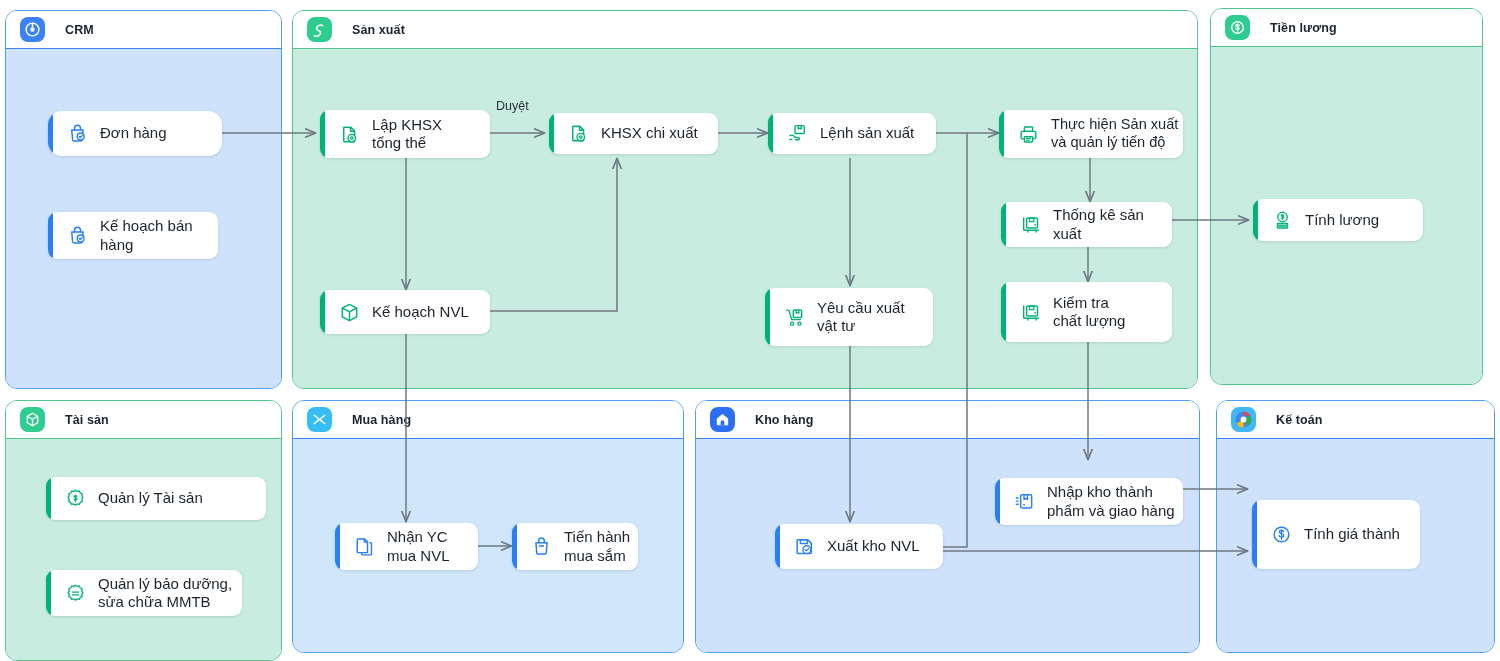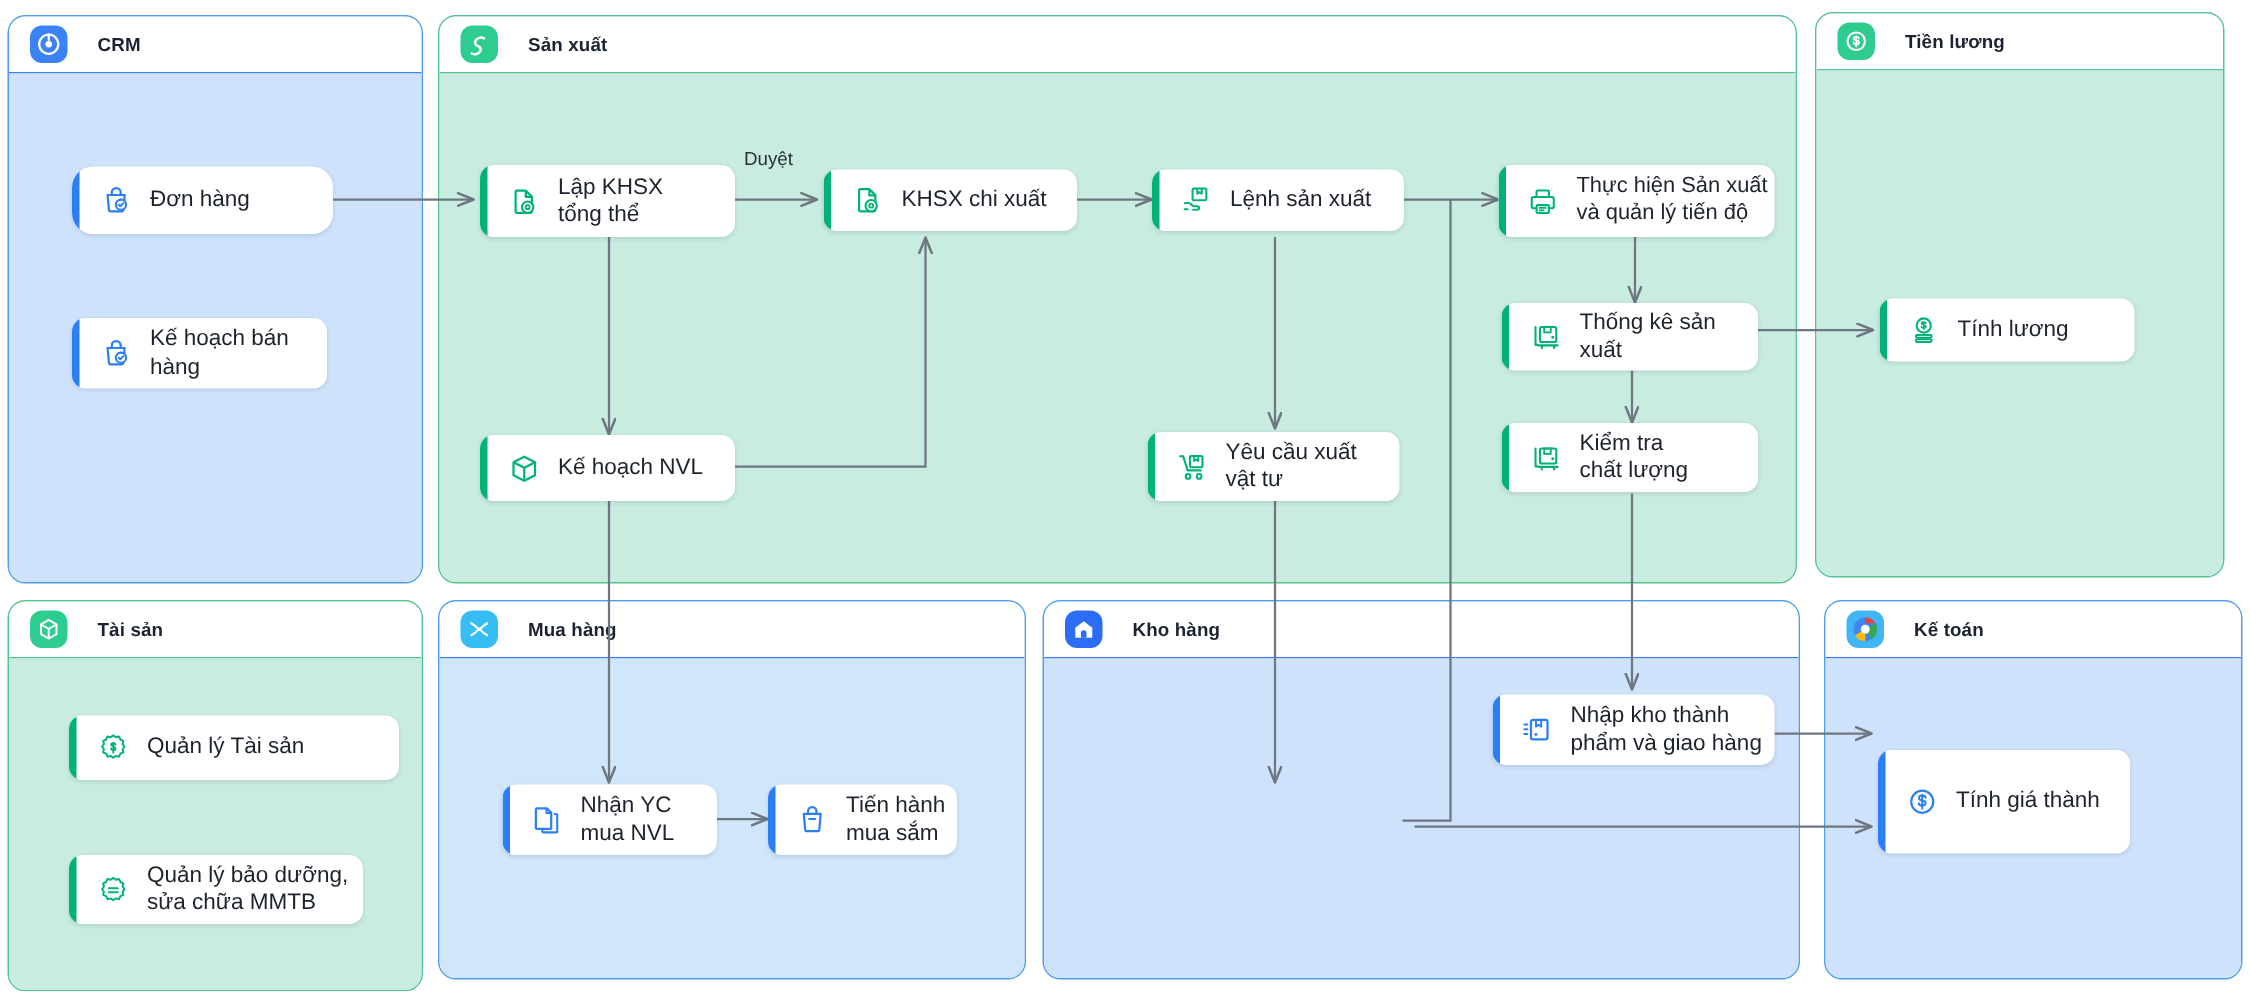--- a/index.html
+++ b/index.html
@@ -343,21 +343,21 @@
   <div class="node g" style="left:320px; top:290px; width:170px; height:44px;">
     <span class="node-ico">
       <svg width="21" height="21" viewBox="0 0 24 24">
           <path d="M12 2.8 20.2 7v10L12 21.2 3.8 17V7z" fill="none" stroke="#00b27a" stroke-width="1.7" stroke-linejoin="round"></path>
           <path d="M3.8 7 12 11.3 20.2 7M12 11.3v9.9" fill="none" stroke="#00b27a" stroke-width="1.7" stroke-linejoin="round"></path>
         </svg>
     </span>
     <span class="node-label">Kế hoạch NVL</span>
   </div>
 
-  <div class="node g" style="left:765px; top:288px; width:168px; height:46px;">
+  <div class="node g" style="left:765px; top:288px; width:168px; height:58px;">
     <span class="node-ico">
       <svg width="21" height="21" viewBox="0 0 24 24">
           <rect x="10.6" y="3.4" width="9.6" height="8.6" rx="1" fill="none" stroke="#00b27a" stroke-width="1.6"></rect>
           <path d="M13.8 3.4v3.8l1.6-1.1 1.6 1.1V3.4" fill="none" stroke="#00b27a" stroke-width="1.4" stroke-linejoin="round"></path>
           <path d="M3.2 3.6h2.3l3.4 10.8h10" fill="none" stroke="#00b27a" stroke-width="1.6" stroke-linecap="round" stroke-linejoin="round"></path>
           <circle cx="9.2" cy="19" r="1.8" fill="none" stroke="#00b27a" stroke-width="1.5"></circle>
           <circle cx="17.6" cy="19" r="1.8" fill="none" stroke="#00b27a" stroke-width="1.5"></circle>
         </svg>
     </span>
     <span class="node-label">Yêu cầu xuất
@@ -371,21 +371,21 @@
           <rect x="7.6" y="4.6" width="12.4" height="11.4" rx="1.4" fill="none" stroke="#00b27a" stroke-width="1.6"></rect>
           <rect x="10.8" y="4.6" width="5" height="4.1" fill="none" stroke="#00b27a" stroke-width="1.4"></rect>
           <circle cx="17.3" cy="12.4" r="1.1" fill="#00b27a"></circle>
           <path d="M6.4 18.6h14.6M9 18.6v2M18.4 18.6v2" stroke="#00b27a" stroke-width="1.6" stroke-linecap="round" fill="none"></path>
         </svg>
     </span>
     <span class="node-label">Thống kê sản
 xuất</span>
   </div>
 
-  <div class="node g" style="left:1001px; top:282px; width:171px; height:46px;">
+  <div class="node g" style="left:1001px; top:282px; width:171px; height:60px;">
     <span class="node-ico">
       <svg width="21" height="21" viewBox="0 0 24 24">
           <path d="M4.2 4.6v13.6M4.2 18.2h1.6" stroke="#00b27a" stroke-width="1.6" stroke-linecap="round" fill="none"></path>
           <rect x="7.6" y="4.6" width="12.4" height="11.4" rx="1.4" fill="none" stroke="#00b27a" stroke-width="1.6"></rect>
           <rect x="10.8" y="4.6" width="5" height="4.1" fill="none" stroke="#00b27a" stroke-width="1.4"></rect>
           <circle cx="17.3" cy="12.4" r="1.1" fill="#00b27a"></circle>
           <path d="M6.4 18.6h14.6M9 18.6v2M18.4 18.6v2" stroke="#00b27a" stroke-width="1.6" stroke-linecap="round" fill="none"></path>
         </svg>
     </span>
     <span class="node-label">Kiểm tra
@@ -442,33 +442,44 @@
       <svg width="21" height="21" viewBox="0 0 24 24">
           <path d="M5.6 7.6h12.8l-1 12.1a1 1 0 0 1-1 .9H7.6a1 1 0 0 1-1-.9z" fill="none" stroke="#2b7ff5" stroke-width="1.7" stroke-linejoin="round"></path>
           <path d="M8.8 7.6V5.5a3.2 3.2 0 0 1 6.4 0v2.1" fill="none" stroke="#2b7ff5" stroke-width="1.7" stroke-linecap="round"></path>
           <path d="M9.6 11.4h4.8" stroke="#2b7ff5" stroke-width="1.5" stroke-linecap="round"></path>
         </svg>
     </span>
     <span class="node-label">Tiến hành
 mua sắm</span>
   </div>
 
-  <div class="node b" style="left:995px; top:463px; width:188px; height:47px;">
+  <div class="node b" style="left:995px; top:478px; width:188px; height:47px;">
     <span class="node-ico">
       <svg width="21" height="21" viewBox="0 0 24 24">
           <path d="M2.6 8h2.2M2.6 11.6h2.2M2.6 15.2h2.2" stroke="#2b7ff5" stroke-width="1.6" stroke-linecap="round"></path>
           <rect x="7.6" y="4.4" width="12.6" height="15" rx="1.6" fill="none" stroke="#2b7ff5" stroke-width="1.7"></rect>
           <path d="M11.4 4.4v5.2l2-1.4 2 1.4V4.4" fill="none" stroke="#2b7ff5" stroke-width="1.5" stroke-linejoin="round"></path>
           <circle cx="11.4" cy="15.6" r="1.1" fill="#2b7ff5"></circle>
         </svg>
     </span>
     <span class="node-label">Nhập kho thành
 phẩm và giao hàng</span>
   </div>
 
+  <div class="node b" style="left:775px; top:524px; width:168px; height:45px;">
+    <span class="node-ico">
+      <svg width="21" height="21" viewBox="0 0 24 24">
+          <path d="M4.4 4.4h11.4l4 4v10.8a.8.8 0 0 1-.8.8H4.4a.8.8 0 0 1-.8-.8V5.2a.8.8 0 0 1 .8-.8z" fill="none" stroke="#2b7ff5" stroke-width="1.7" stroke-linejoin="round"></path>
+          <path d="M7.2 4.4h8v4.2h-8z" fill="none" stroke="#2b7ff5" stroke-width="1.5"></path>
+          <circle cx="14.6" cy="15.6" r="4.4" fill="#fff" stroke="#2b7ff5" stroke-width="1.6"></circle>
+          <path d="m12.7 15.6 1.4 1.4 2.5-2.7" fill="none" stroke="#2b7ff5" stroke-width="1.5" stroke-linecap="round" stroke-linejoin="round"></path>
+        </svg>
+    </span>
+    <span class="node-label">Xuất kho NVL</span>
+  </div>
 
   <div class="node b" style="left:1252px; top:500px; width:168px; height:69px;">
     <span class="node-ico">
       <svg width="21" height="21" viewBox="0 0 24 24">
           <circle cx="12" cy="12" r="8.4" fill="none" stroke="#2b7ff5" stroke-width="1.7"></circle>
           <path d="M12 6.6v10.8M14.5 9c0-1-1.1-1.7-2.5-1.7s-2.5.7-2.5 1.8 1.1 1.6 2.5 1.9 2.6.8 2.6 2-1.2 1.9-2.6 1.9-2.6-.8-2.6-1.8" fill="none" stroke="#2b7ff5" stroke-width="1.5" stroke-linecap="round"></path>
         </svg>
     </span>
     <span class="node-label">Tính giá thành</span>
   </div>

